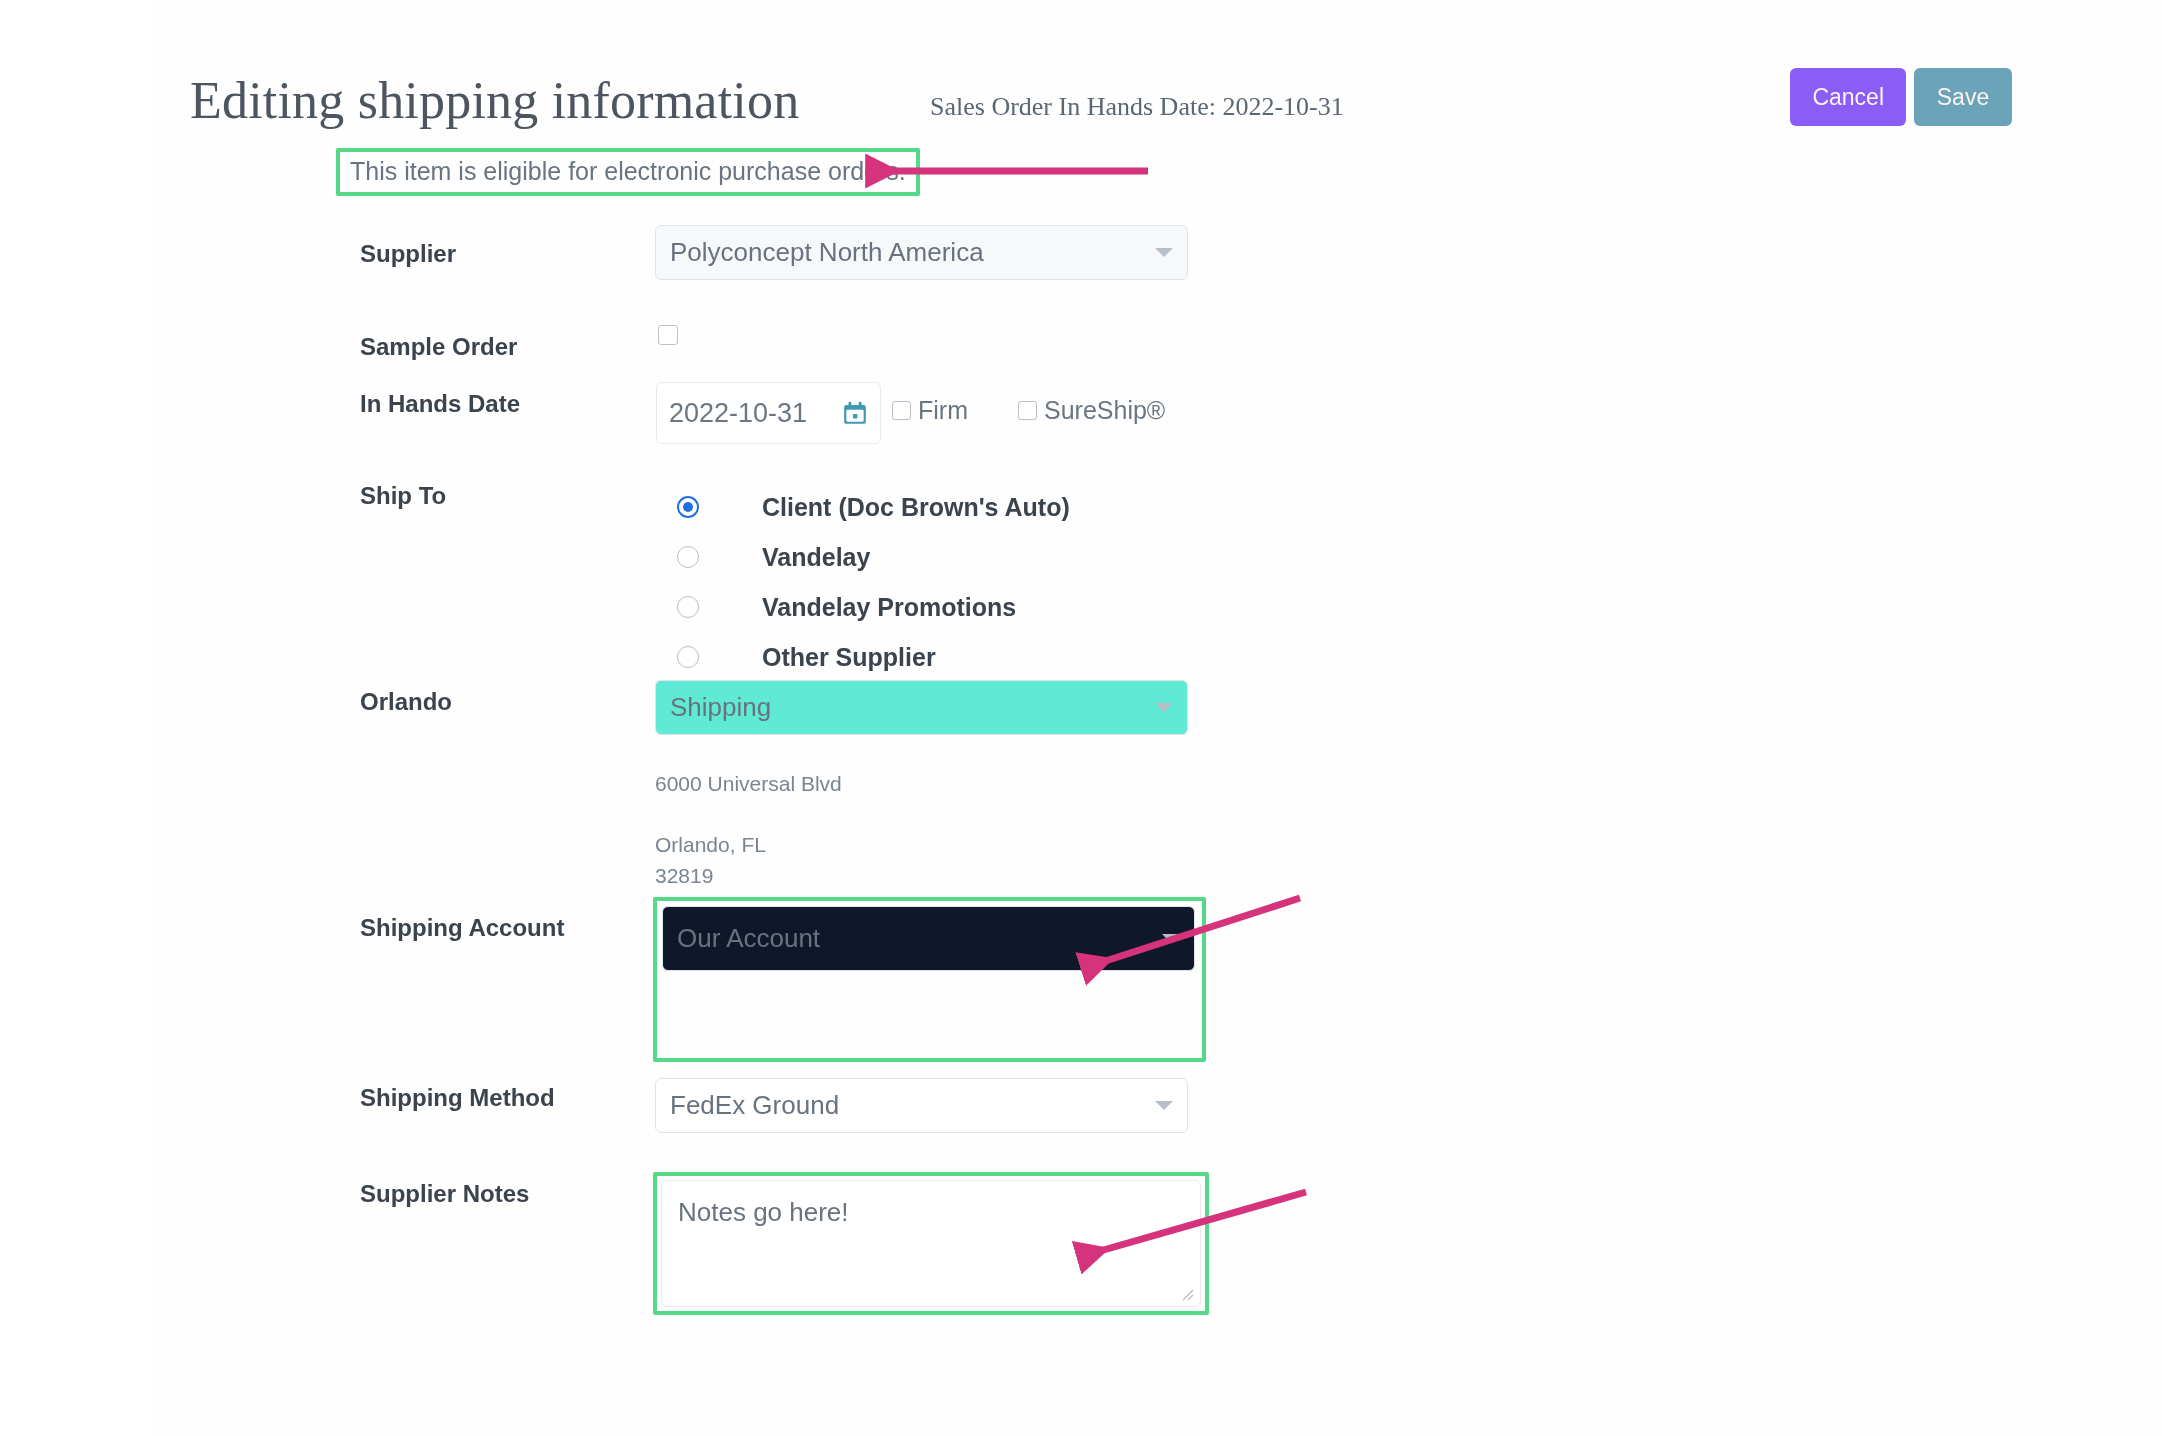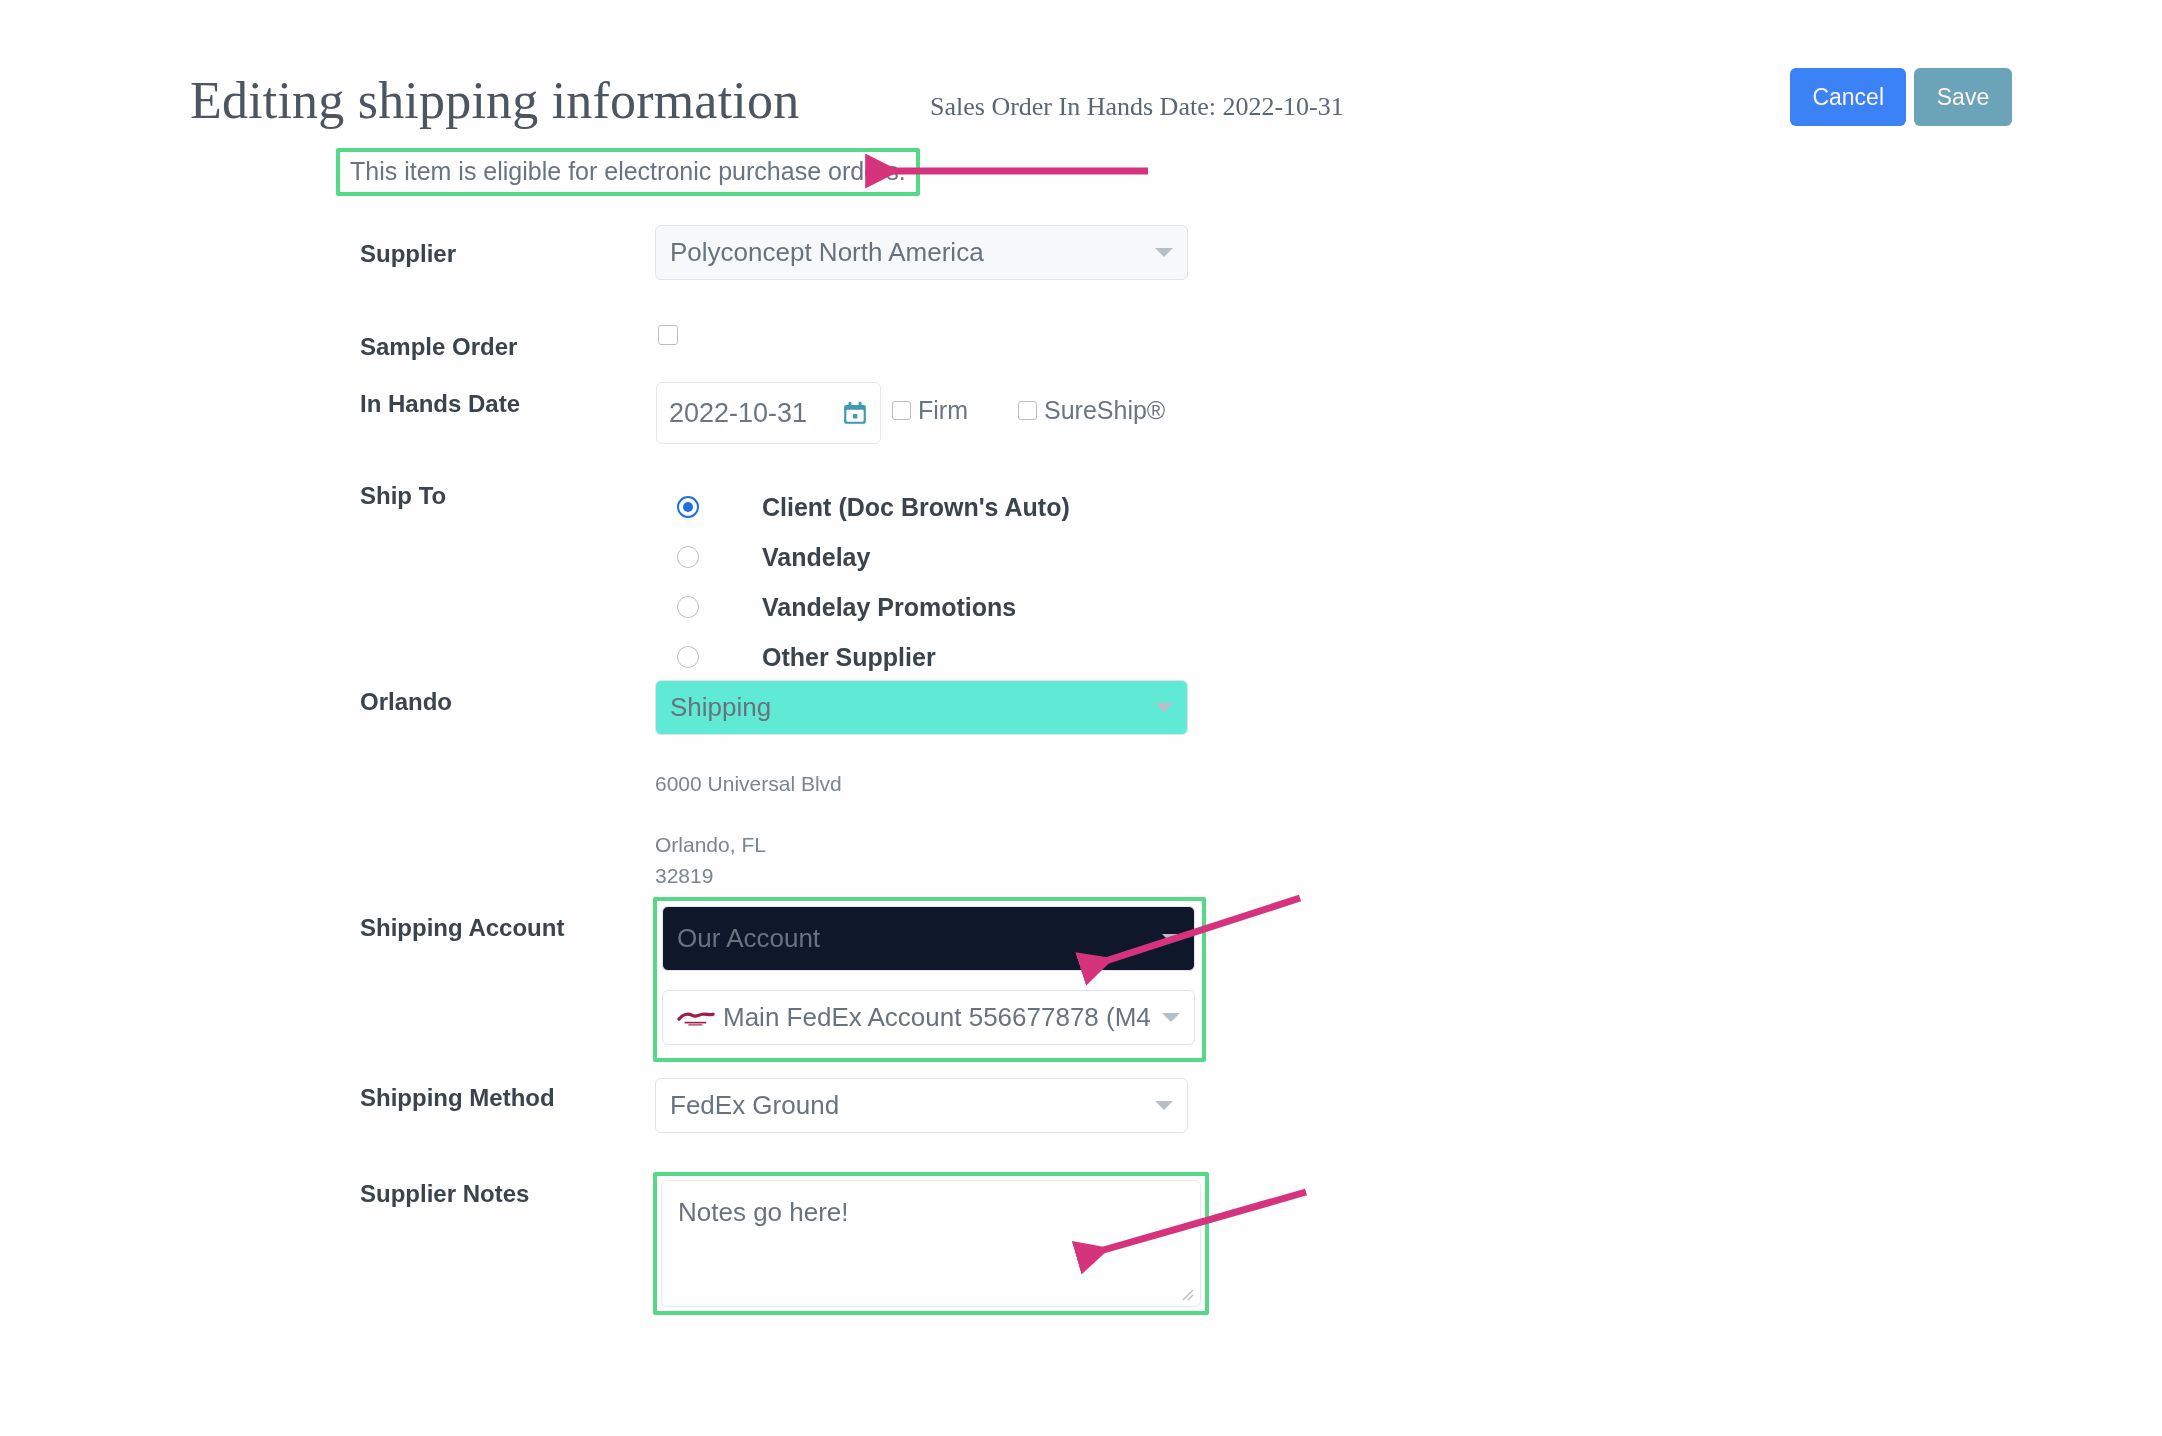--- a/index.html
+++ b/index.html
@@ -70,21 +70,21 @@
     color: #fdf3f0;
     font-family: "Liberation Sans", sans-serif;
     font-size: 23px;
     padding: 0 22px;
     height: 58px;
     line-height: 58px;
     cursor: pointer;
     min-width: 60px;
     text-align: center;
   }
-  #cancel-button { background: #3b82f6; }
+  #cancel-button { background: #8b5cf6; }
   #save-button   { background: #6ba4b8; min-width: 98px; }
 
   
   #eligibility-wrap {
     position: absolute;
     left: 186px;
     top: 148px;
     border: 4px solid #55d888;
     border-radius: 2px;
     padding: 3px 10px 5px 10px;
@@ -356,31 +356,20 @@
     <div class="addr-line" id="addr-street">6000 Universal Blvd</div>
     <div class="addr-line" id="addr-city">Orlando, FL</div>
     <div class="addr-line" id="addr-zip">32819</div>
 
     <div class="row-label" id="shipping-account-label">Shipping Account</div>
     <div id="shipping-account-highlight"></div>
     <div class="sel" id="shipping-account-select">
       <span class="sel-val">Our Account</span>
       <span class="caret"></span>
     </div>
-    <div class="sel" id="shipping-account-detail">
-      <span id="fedex-logo">
-        <svg viewBox="0 0 60 30" width="38" height="20">
-          <path d="M3 17 C9 9, 17 7, 24 11 C29 14, 34 10, 40 9 C46 8, 52 11, 57 9" stroke="#9d1f45" stroke-width="5" fill="none" stroke-linecap="round"></path>
-          <rect x="12" y="21" width="34" height="2.6" fill="#9d1f45"></rect>
-          <rect x="18" y="25" width="22" height="1.8" fill="#9d1f45"></rect>
-        </svg>
-      </span>
-      <span class="sel-val">Main FedEx Account 556677878 (M4</span>
-      <span class="caret"></span>
-    </div>
 
     <div class="row-label" id="shipping-method-label">Shipping Method</div>
     <div class="sel" id="shipping-method-select">
       <span class="sel-val">FedEx Ground</span>
       <span class="caret"></span>
     </div>
 
     <div class="row-label" id="supplier-notes-label">Supplier Notes</div>
     <div id="supplier-notes-highlight"></div>
     <textarea id="supplier-notes-area" style="">Notes go here!</textarea>

